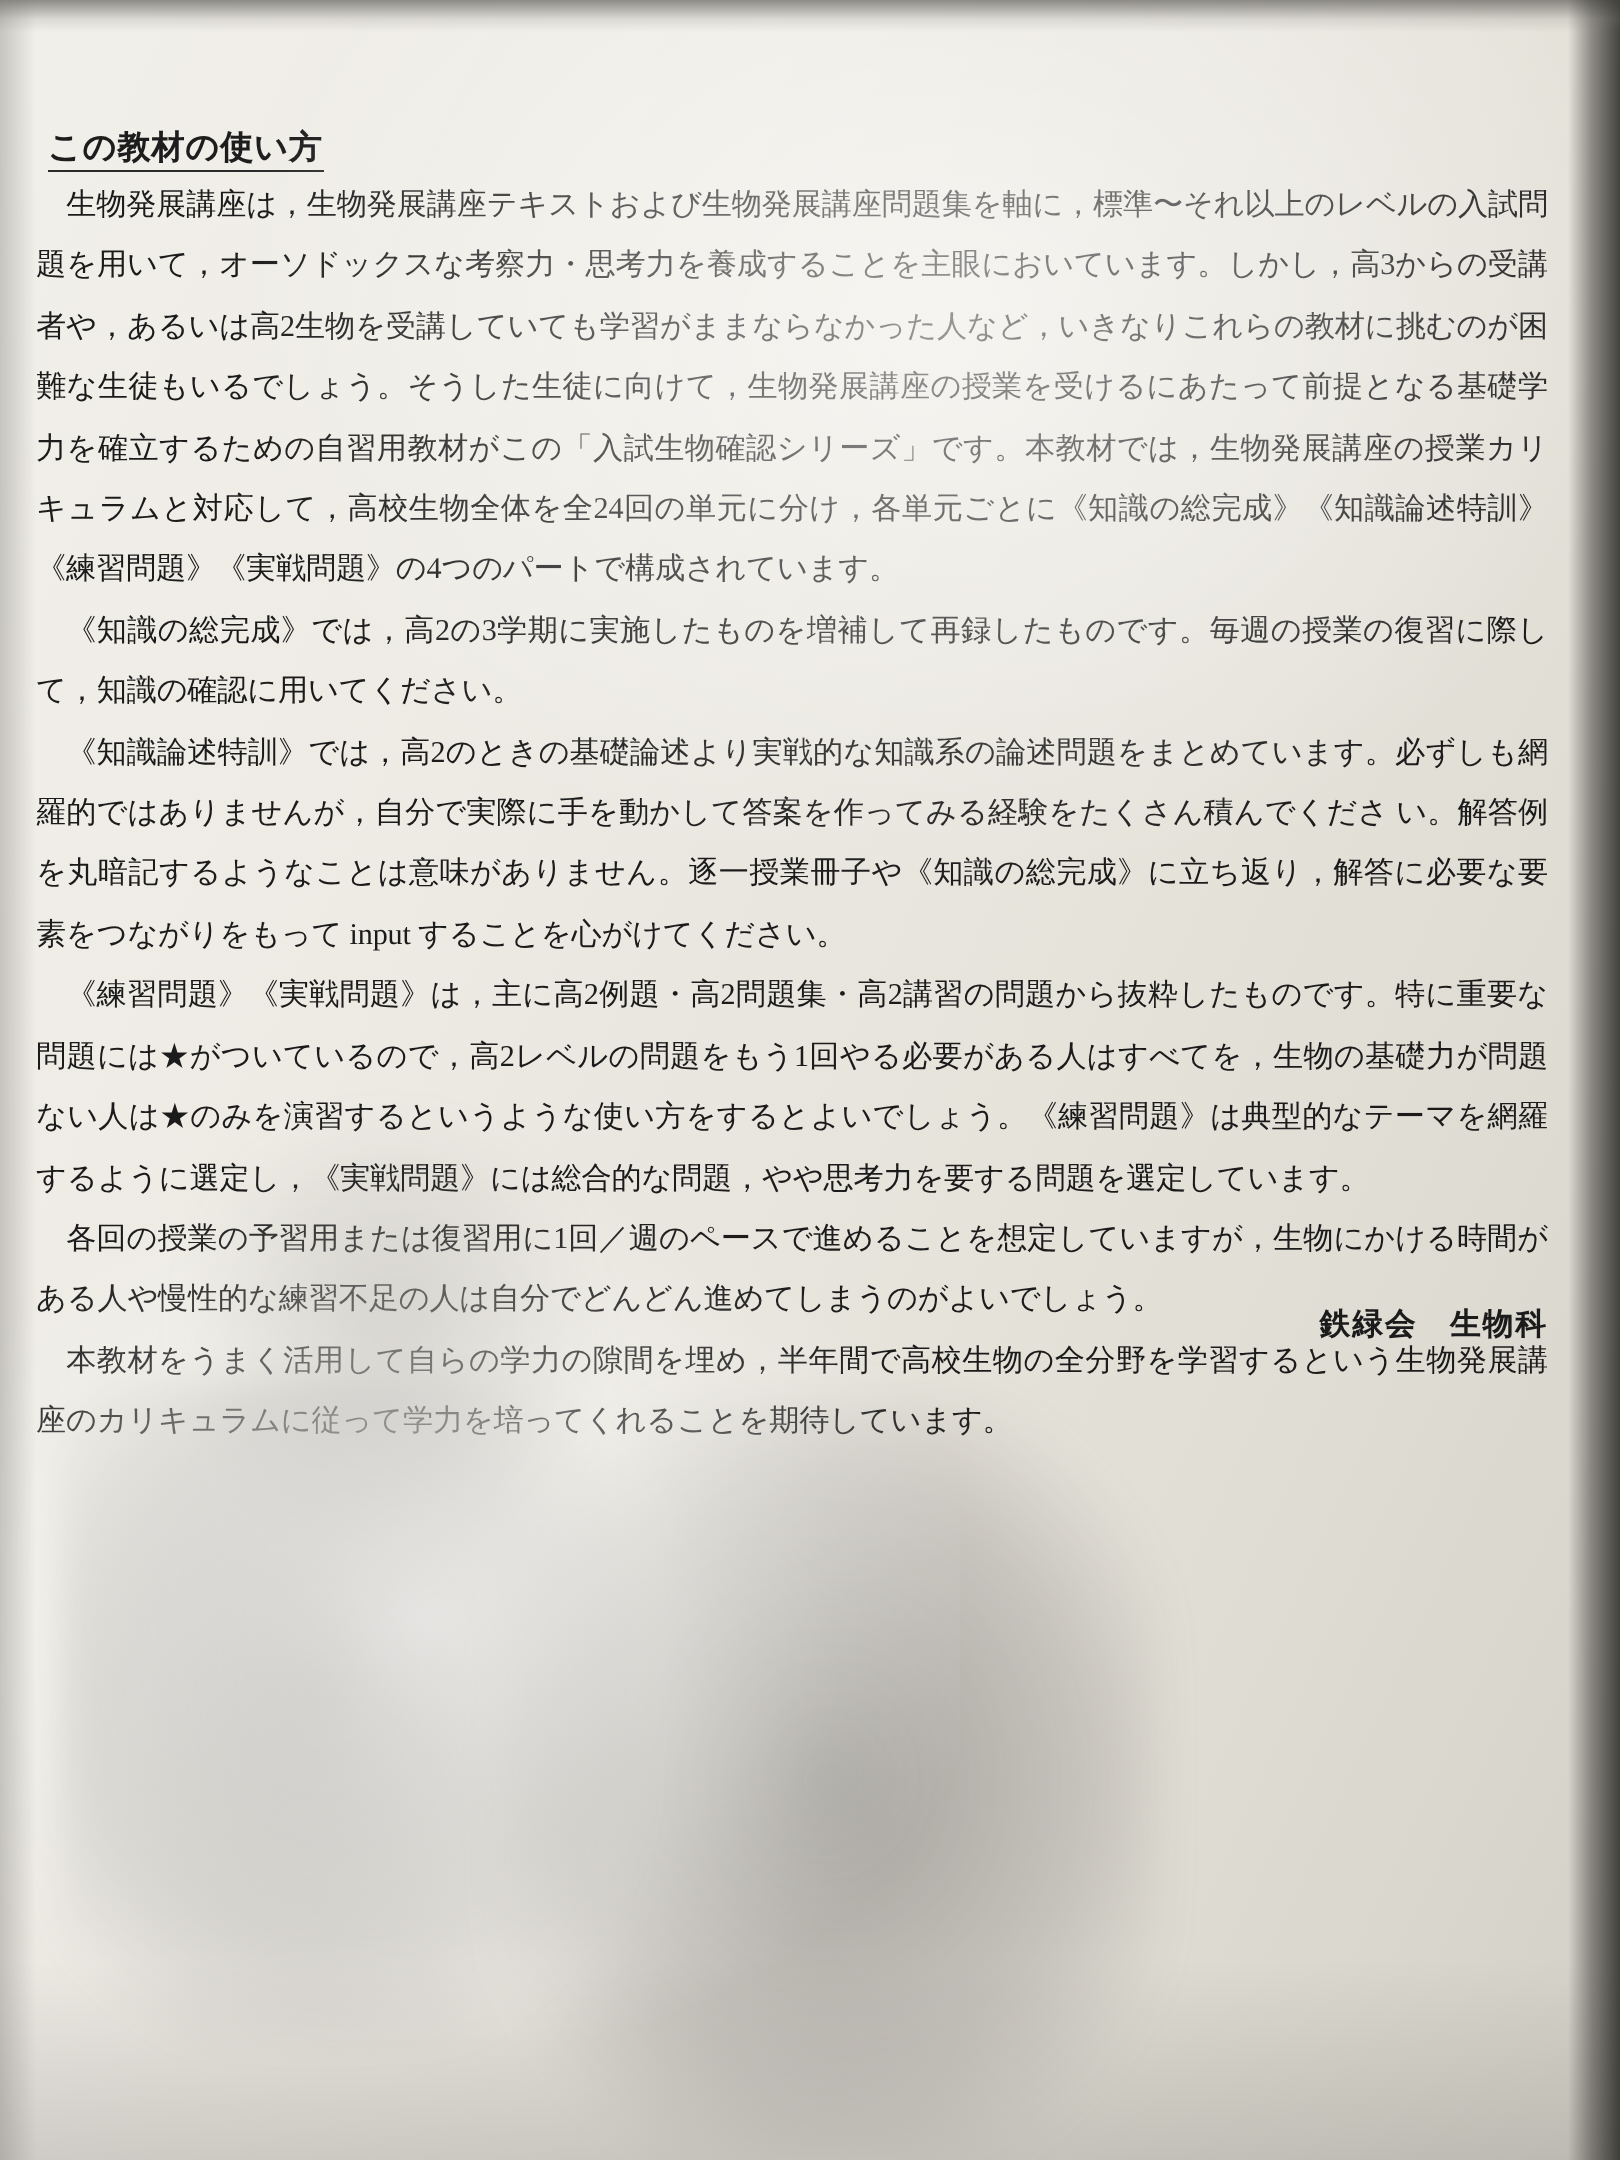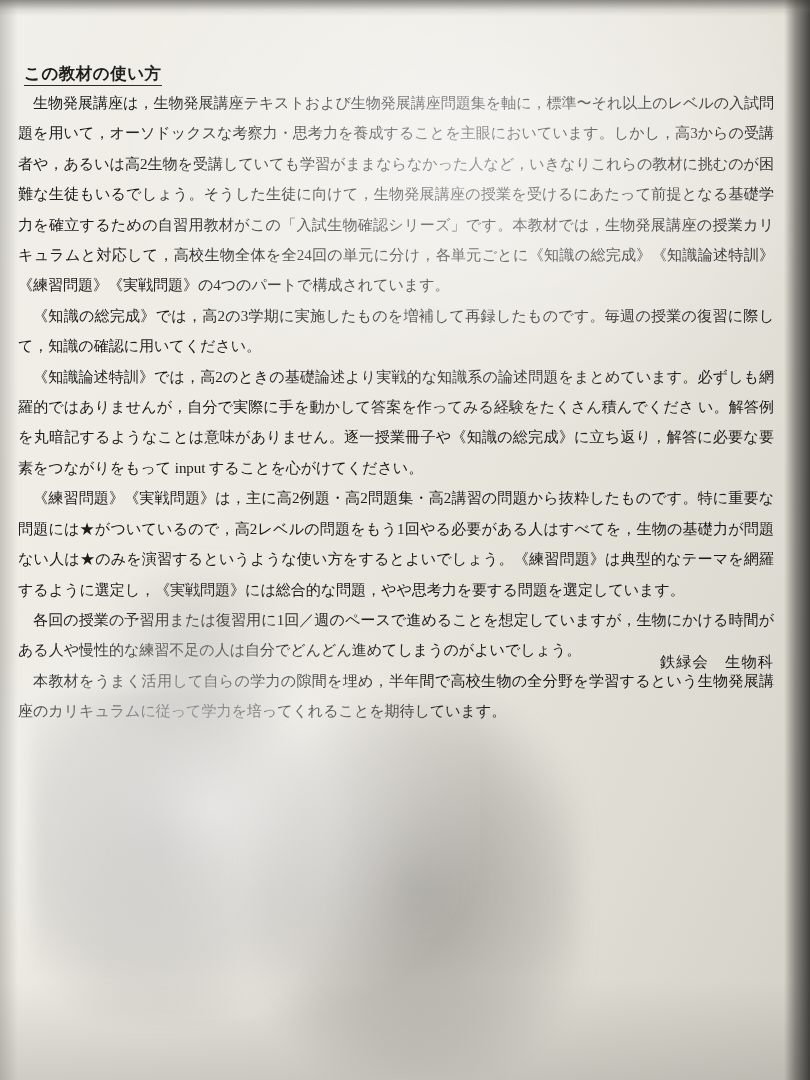--- a/index.html
+++ b/index.html
@@ -129,21 +129,21 @@
   .body p {
     margin: 0;
     text-indent: 1em;
     letter-spacing: -0.1px;
   }
   .signature {
     position: absolute;
     right: 36px;
     top: 652px;
     font-size: 15.3px;
-    font-weight: 400;
+    font-weight: 700;
     color: #1b1b1b;
     letter-spacing: 1px;
   }
 </style>
 </head>
 <body>
 
 <div id="page">
 
   <div class="paper"></div>

